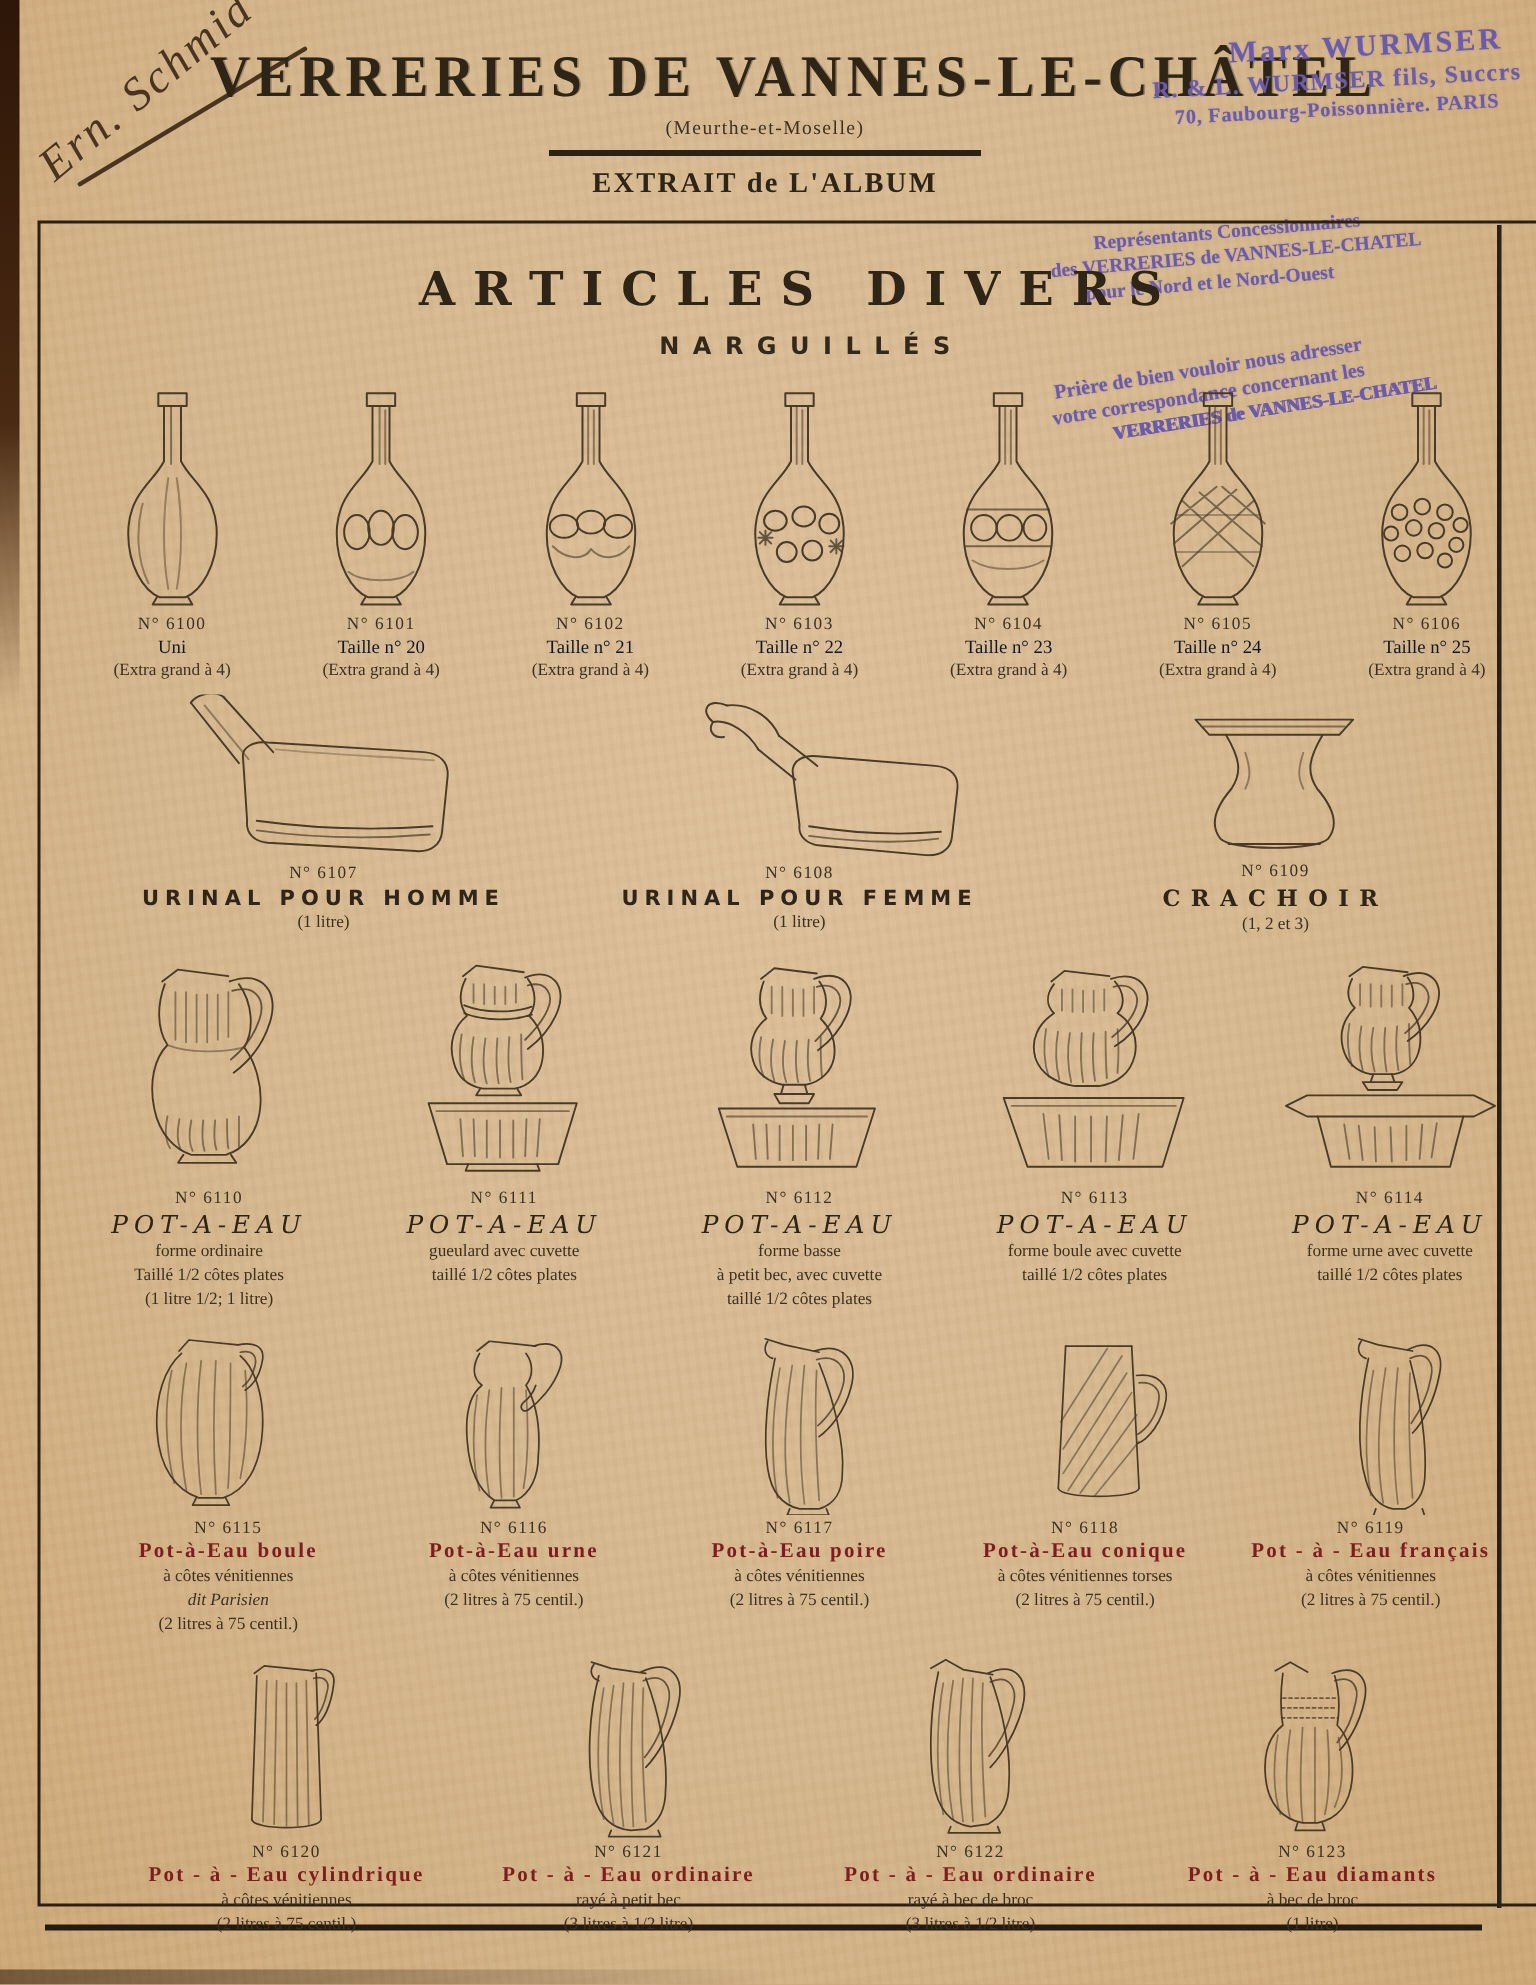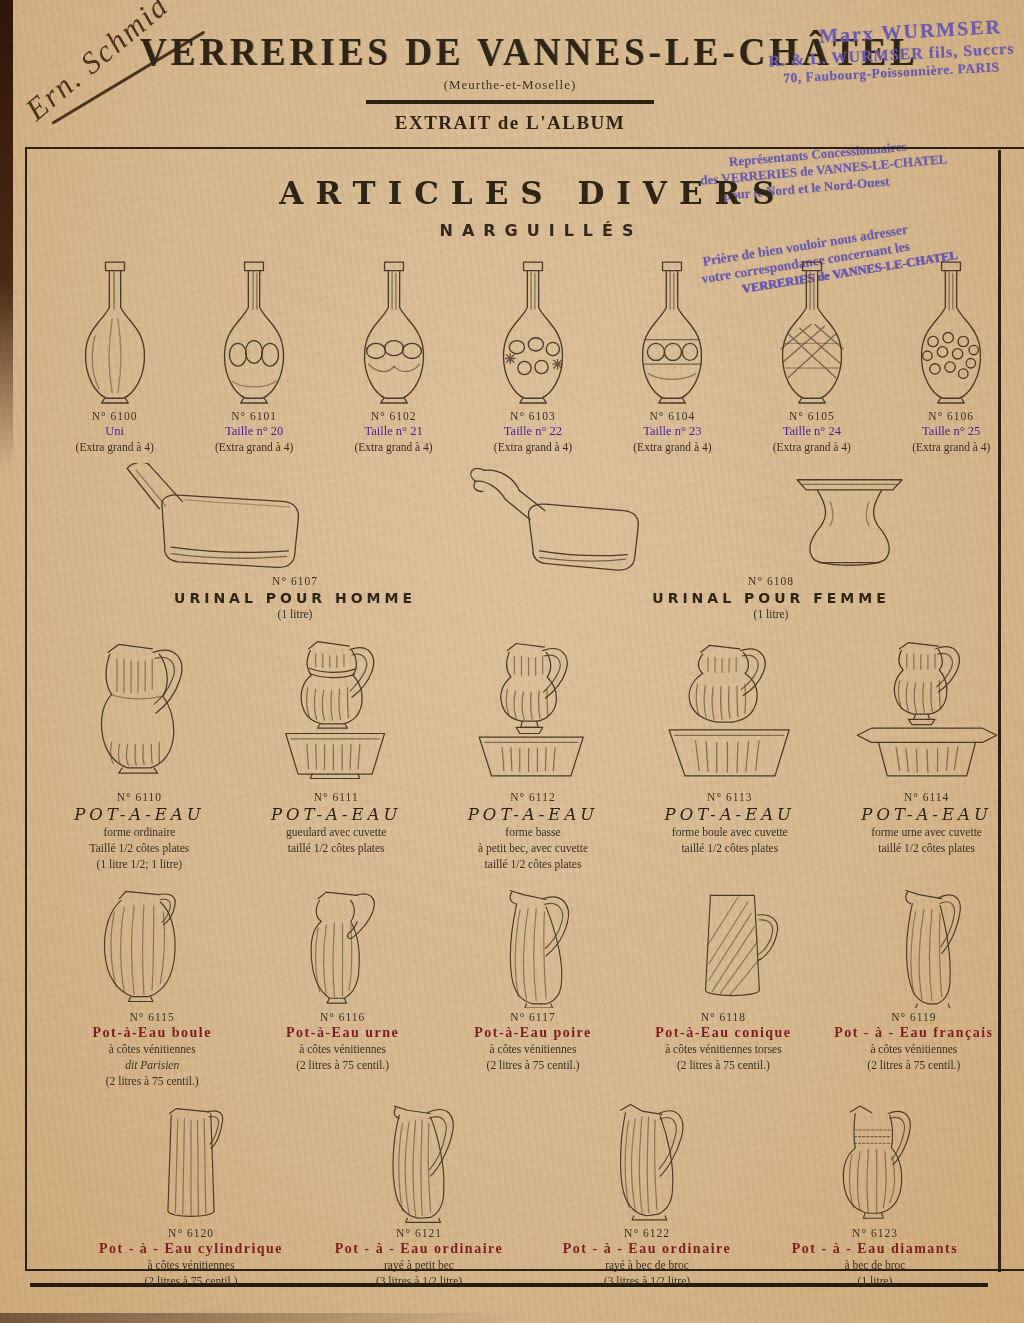--- a/index.html
+++ b/index.html
@@ -58,21 +58,21 @@
     letter-spacing:12px;color:#2e2517;font-family:"DejaVu Serif",serif;}
   .subheading{text-align:center;font-size:16px;font-weight:bold;letter-spacing:9px;
     color:#33291b;margin-top:10px;font-family:"DejaVu Sans",sans-serif;padding-left:16px;}
 
   .prod-row{display:flex;align-items:flex-end;}
   .cell{flex:1;text-align:center;}
   .ill{display:flex;align-items:flex-end;justify-content:center;}
   svg.art{stroke:#4a3a27;fill:none;stroke-width:1.4;stroke-linecap:round;stroke-linejoin:round;}
 
   .num{font-size:11.5px;color:#3c3021;letter-spacing:1px;}
-  .r1name{font-size:12.5px;color:#4c1d95;margin-top:2px;}
+  .r1name{font-size:12.5px;color:#0f172a;margin-top:2px;}
   .r1det{font-size:11.5px;color:#3c3021;margin-top:2px;}
   .r2name{font-size:14px;font-weight:bold;letter-spacing:4px;color:#2f2518;margin-top:3px;
     font-family:"DejaVu Sans",sans-serif;}
   .r2name.wide{letter-spacing:7px;font-family:"DejaVu Serif",serif;font-weight:bold;font-size:15px;}
   .potname{font-size:16.5px;letter-spacing:4px;color:#2e2416;margin-top:2px;font-family:"DejaVu Serif",serif;font-style:italic;}
   .jname{font-size:14px;font-weight:bold;letter-spacing:1.5px;color:#7f1d1d;margin-top:2px;text-align:center;}
   .det{font-size:11.5px;color:#3c3021;line-height:1.4;}
   .it{font-style:italic;}
 
   .row-labels{display:flex;}
@@ -288,20 +288,25 @@
     <div class="cell">
       <div class="num">N° 6107</div>
       <div class="r2name">URINAL POUR HOMME</div>
       <div class="r1det">(1 litre)</div>
     </div>
     <div class="cell">
       <div class="num">N° 6108</div>
       <div class="r2name">URINAL POUR FEMME</div>
       <div class="r1det">(1 litre)</div>
     </div>
+    <div class="cell">
+      <div class="num">N° 6109</div>
+      <div class="r2name wide">CRACHOIR</div>
+      <div class="r1det">(1, 2 et 3)</div>
+    </div>
   </div>
 
   <div class="prod-row" style="margin-top:10px;height:158px;padding:0 14px;">
     <div class="cell ill">
       <svg class="art" width="150" height="154" viewBox="0 0 170 165">
         <path d="M50,16 L62,7 L100,12"></path>
         <path d="M52,18 C46,34 46,52 54,64 C44,74 40,92 44,112 C48,132 60,143 72,147 L98,147 C112,143 122,130 124,112 C126,94 120,76 112,66 C120,52 118,32 108,18"></path>
         <path d="M101,16 C127,7 139,25 131,48 C125,67 112,79 104,85"></path>
         <path d="M103,23 C121,18 129,30 123,46 C118,60 108,70 102,75" opacity=".8"></path>
         <path d="M60,24 V60 M68,24 V62 M76,26 V62 M84,26 V62 M92,26 V60 M100,24 V58" opacity=".55"></path>

